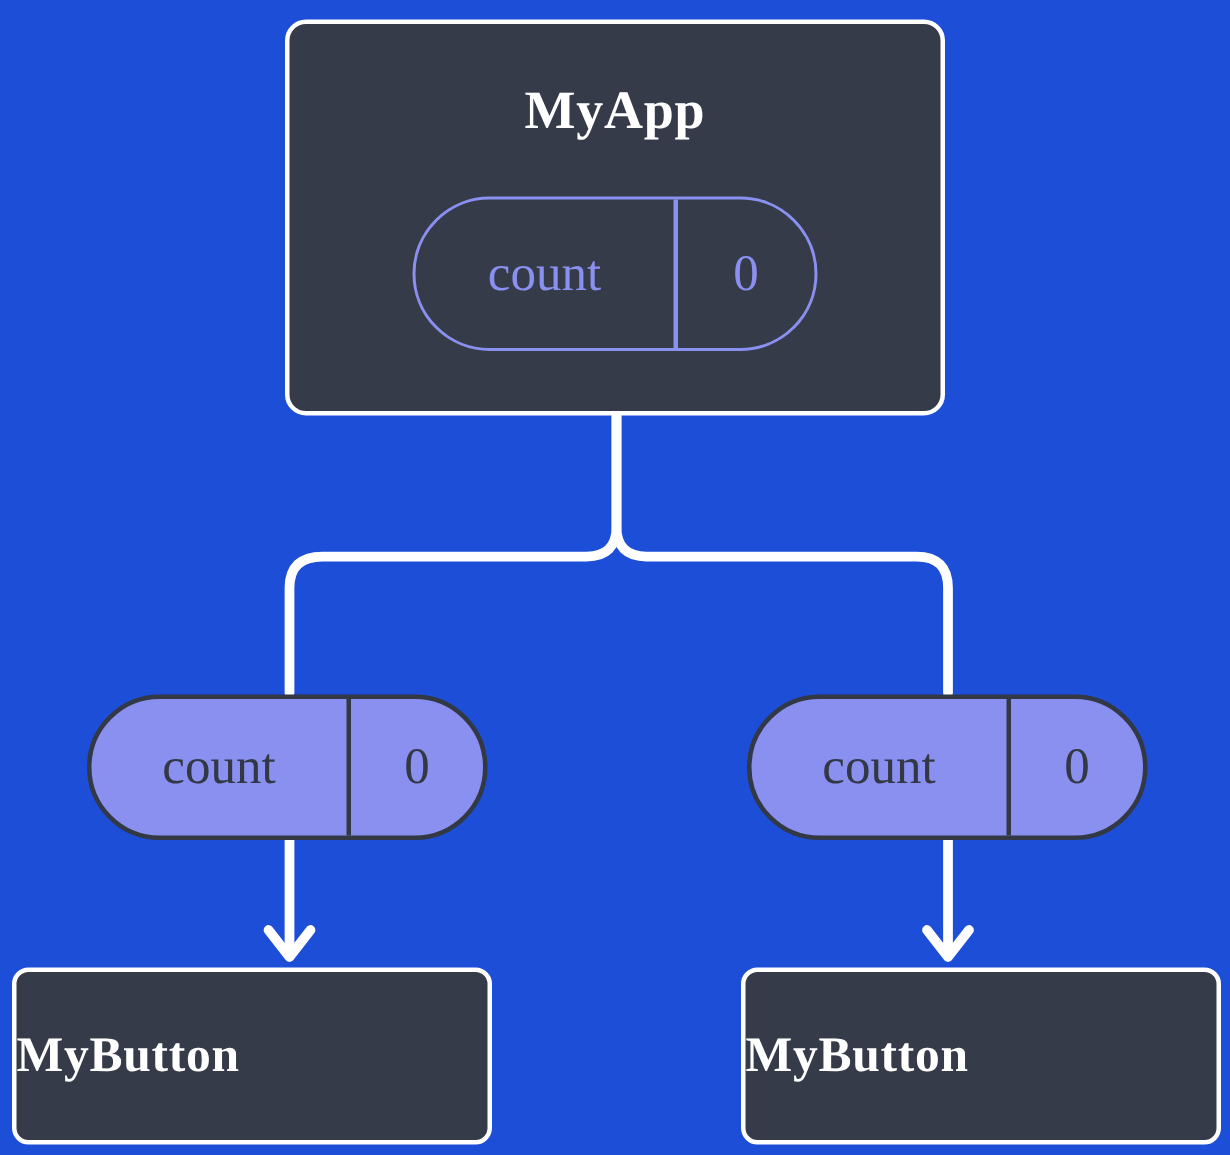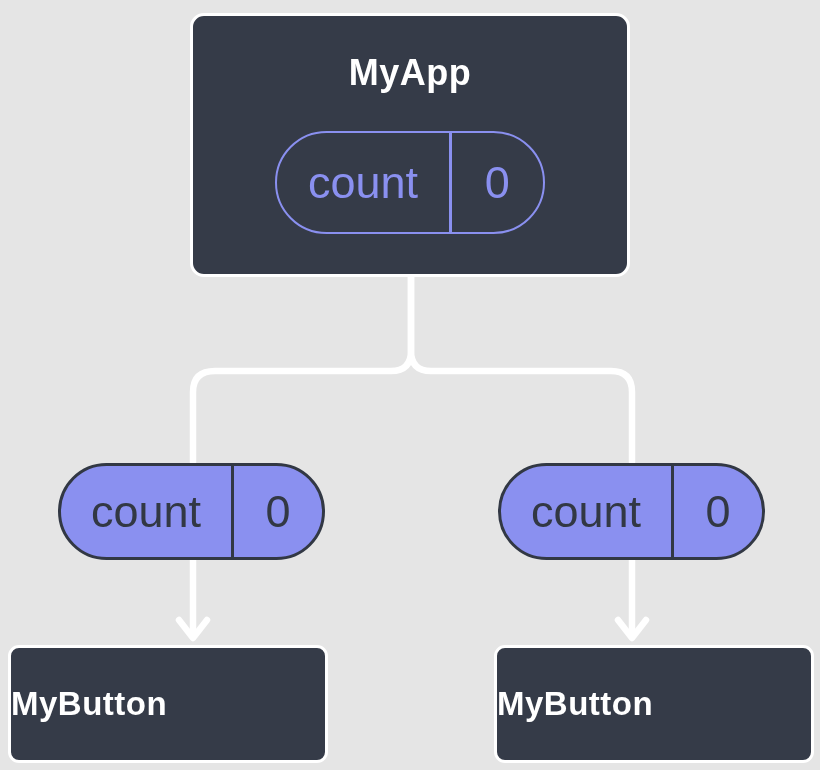--- a/index.html
+++ b/index.html
@@ -5,22 +5,23 @@
   html, body {
     margin: 0;
     padding: 0;
     background: #000000;
     font-family: "Liberation Sans", "DejaVu Sans", sans-serif;
   }
   .stage {
     position: relative;
     width: 820px;
     height: 770px;
-    background: #e5e5e5;
+    background: #1d4ed8;
     overflow: hidden;
+    font-family: Liberation Serif, serif;
   }
   .connectors {
     position: absolute;
     left: 0; top: 0;
     width: 820px; height: 770px;
     z-index: 1;
   }
   .connectors path {
     fill: none;
     stroke: #FFFFFF;
@@ -69,21 +70,21 @@
   .pill {
     box-sizing: border-box;
     display: flex;
     align-items: stretch;
     z-index: 2;
   }
   .pill .pill-name, .pill .pill-value {
     display: flex;
     align-items: center;
     justify-content: center;
-    font-size: 45px;
+    font-size: 34px;
   }
   .pill.outline {
     margin-top: 37px;
     width: 270px; height: 103px;
     border: 2.5px solid #8A90F0;
     border-radius: 52px;
     background: transparent;
     color: #8A90F0;
   }
   .pill.outline .pill-name { width: 172px; }

